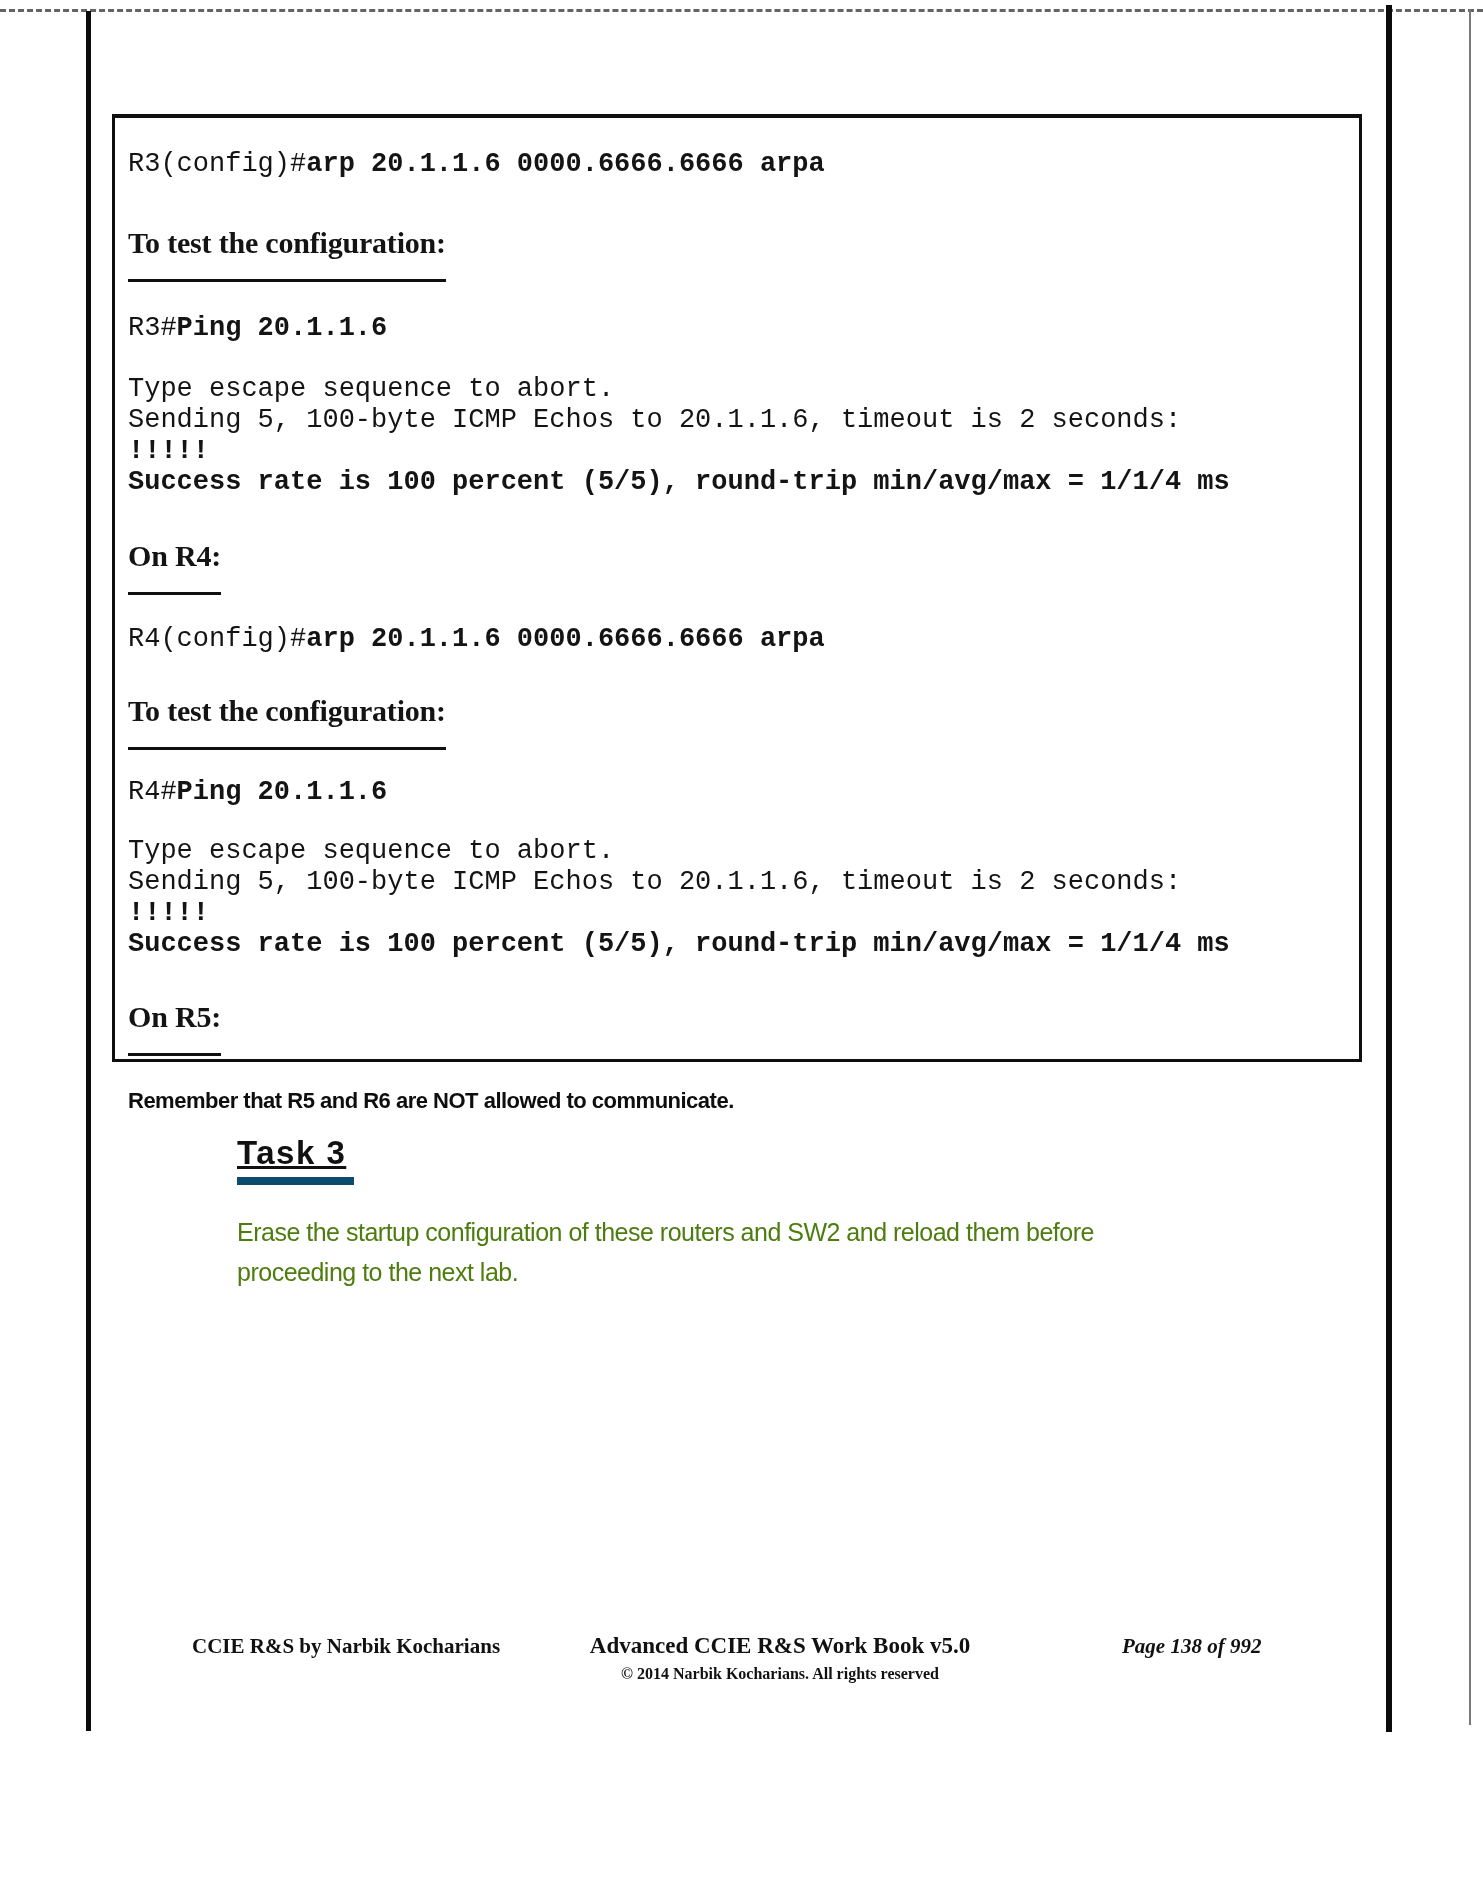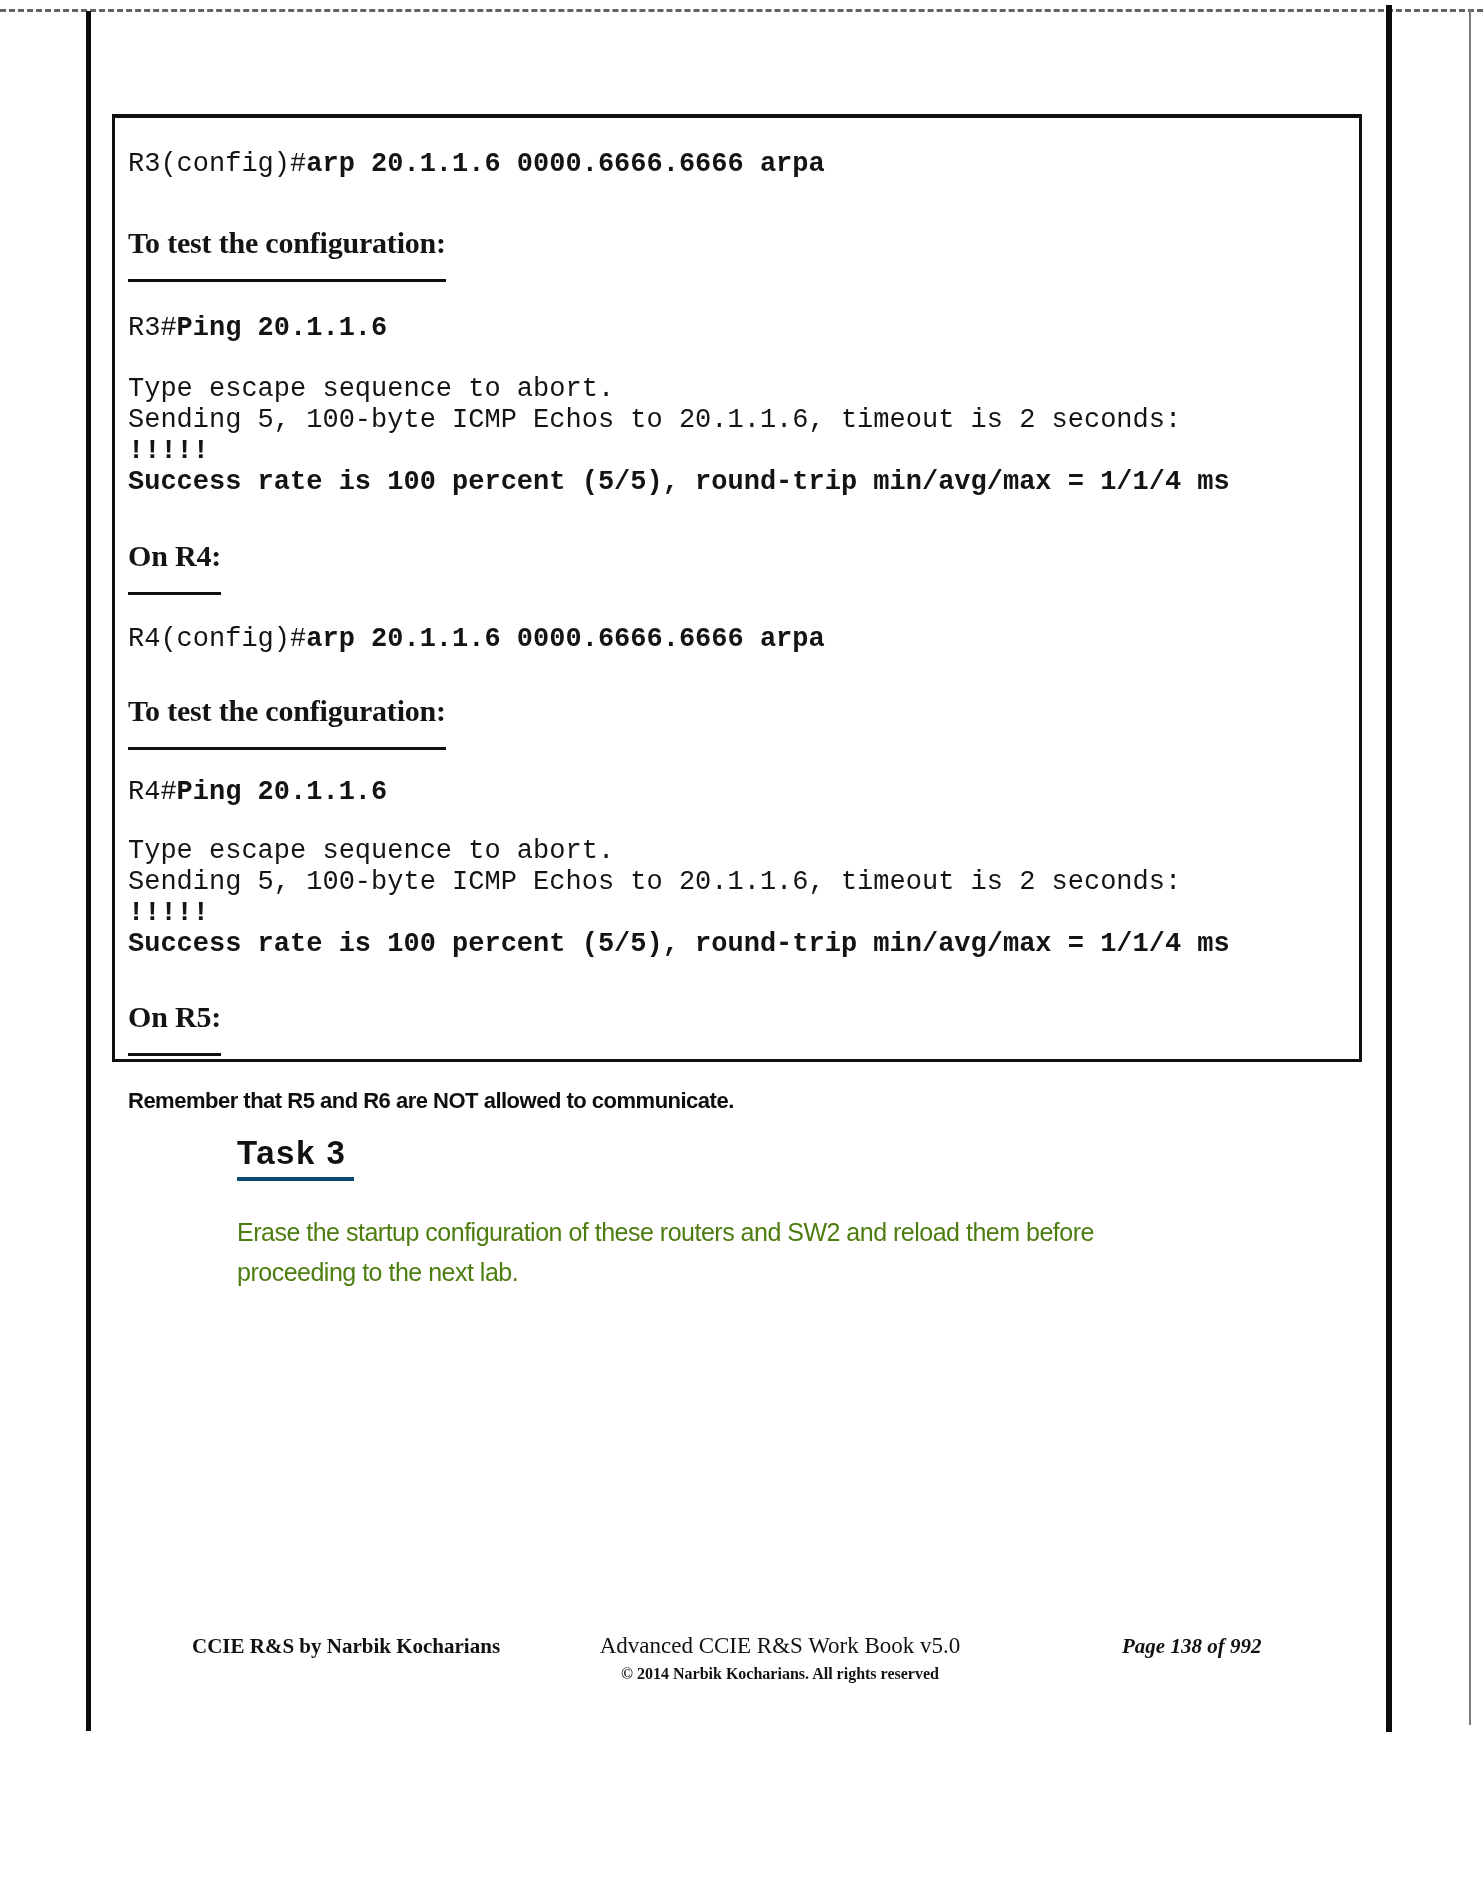--- a/index.html
+++ b/index.html
@@ -71,40 +71,41 @@
 
   
   .task-title {
     position: absolute; left: 237px; top: 1134px;
     font-family: "Liberation Sans", sans-serif;
     font-weight: bold; font-size: 33px; letter-spacing: 1.5px;
     color: #111111;
   }
   .task-title .u {
     display: inline-block;
-    border-bottom: 4px solid #0c4a6e;
+    border-bottom: 8px solid #0c4a6e;
     padding: 0 8px 5px 0;
+    text-decoration: underline;
   }
   .task-desc {
     position: absolute; left: 237px; top: 1212px;
     font-family: "Liberation Sans", sans-serif;
     font-size: 25px; letter-spacing: -0.5px; line-height: 40px;
     color: #4d7c0f;
   }
 
   
   .footer-left {
     position: absolute; left: 192px; top: 1634px;
     font-weight: bold; font-size: 21px; color: #111;
   }
   .footer-center {
     position: absolute; left: 510px; top: 1632px; width: 540px;
     text-align: center; color: #111;
   }
-  .footer-center .title { font-weight: normal; font-size: 23px; line-height: 28px; text-align: center; }
+  .footer-center .title { font-weight: bold; font-size: 23px; line-height: 28px; text-align: center; }
   .footer-center .copy  { font-weight: bold; font-size: 16px; line-height: 27px; }
   .footer-right {
     position: absolute; left: 1122px; top: 1634px;
     font-weight: bold; font-style: italic; font-size: 21px; color: #111;
   }
 </style>
 </head>
 <body>
 
 <div class="page">

